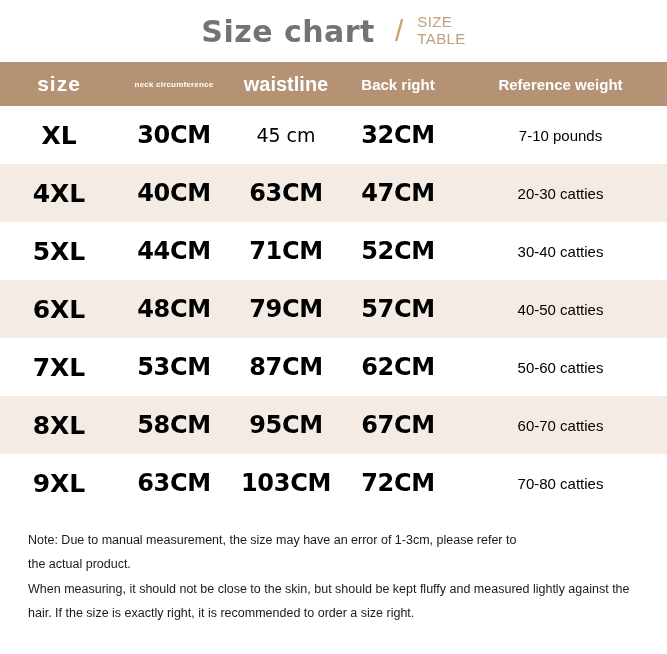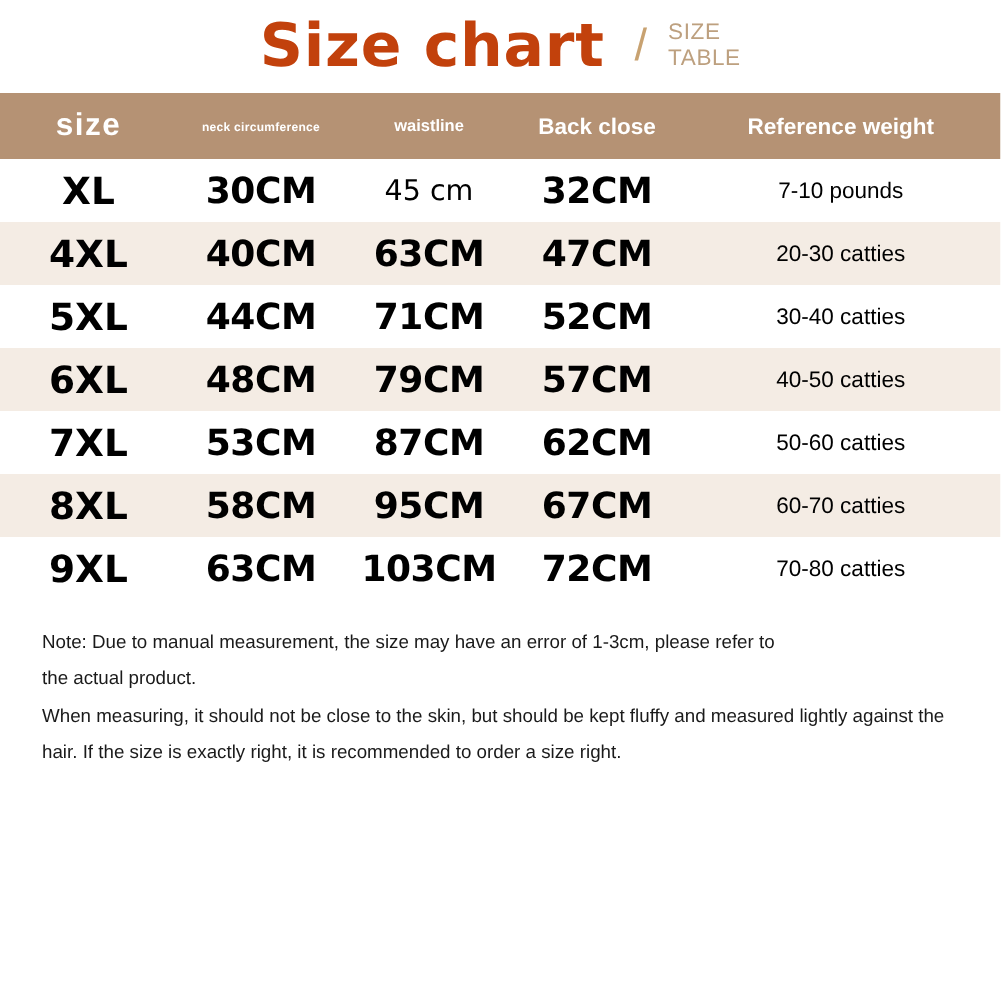--- a/index.html
+++ b/index.html
@@ -24,23 +24,23 @@
   
   .header {
     position: relative;
     height: 62px;
     display: flex;
     align-items: center;
     justify-content: center;
     gap: 14px;
   }
   .title {
-    font-size: 40px;
-    font-weight: bold;
-    color: #c2410c;
+    font-size: 30px;
+    font-weight: bold;
+    color: #737373;
     letter-spacing: 0.5px;
     font-family: "DejaVu Sans", sans-serif;
   }
   .slash {
     font-size: 30px;
     color: #c8a271;
     font-weight: 400;
     margin-left: 6px;
   }
   .subtitle {
@@ -71,25 +71,25 @@
   }
   thead th {
     color: #ffffff;
     font-weight: bold;
     text-align: center;
     vertical-align: middle;
     padding: 0;
   }
   th.h-size { font-size: 21px; letter-spacing: 1px; }
   th.h-neck { font-size: 8px; letter-spacing: 0.2px; font-weight: bold; }
-  th.h-waist { font-size: 11px; }
+  th.h-waist { font-size: 20px; }
   th.h-back { font-size: 15px; }
   th.h-ref { font-size: 15px; }
 
-  tbody tr { height: 42px; }
+  tbody tr { height: 58px; }
   tbody tr.odd  { background: #ffffff; }
   tbody tr.even { background: #f4ece4; }
 
   tbody td {
     text-align: center;
     vertical-align: middle;
     padding: 0;
     color: #000000;
   }
   td.size-cell {
@@ -144,21 +144,21 @@
         <col class="c1">
         <col class="c2">
         <col class="c3">
         <col class="c4">
     </colgroup>
     <thead>
       <tr>
         <th class="h-size">size</th>
         <th class="h-neck">neck circumference</th>
         <th class="h-waist">waistline</th>
-        <th class="h-back">Back close</th>
+        <th class="h-back">Back right</th>
         <th class="h-ref">Reference weight</th>
       </tr>
     </thead>
     <tbody>
       <tr class="odd">
         <td class="size-cell">XL</td>
         <td class="measure-cell">30CM</td>
         <td class="measure-cell soft">45 cm</td>
         <td class="measure-cell">32CM</td>
         <td class="ref-cell">7-10 pounds</td>

